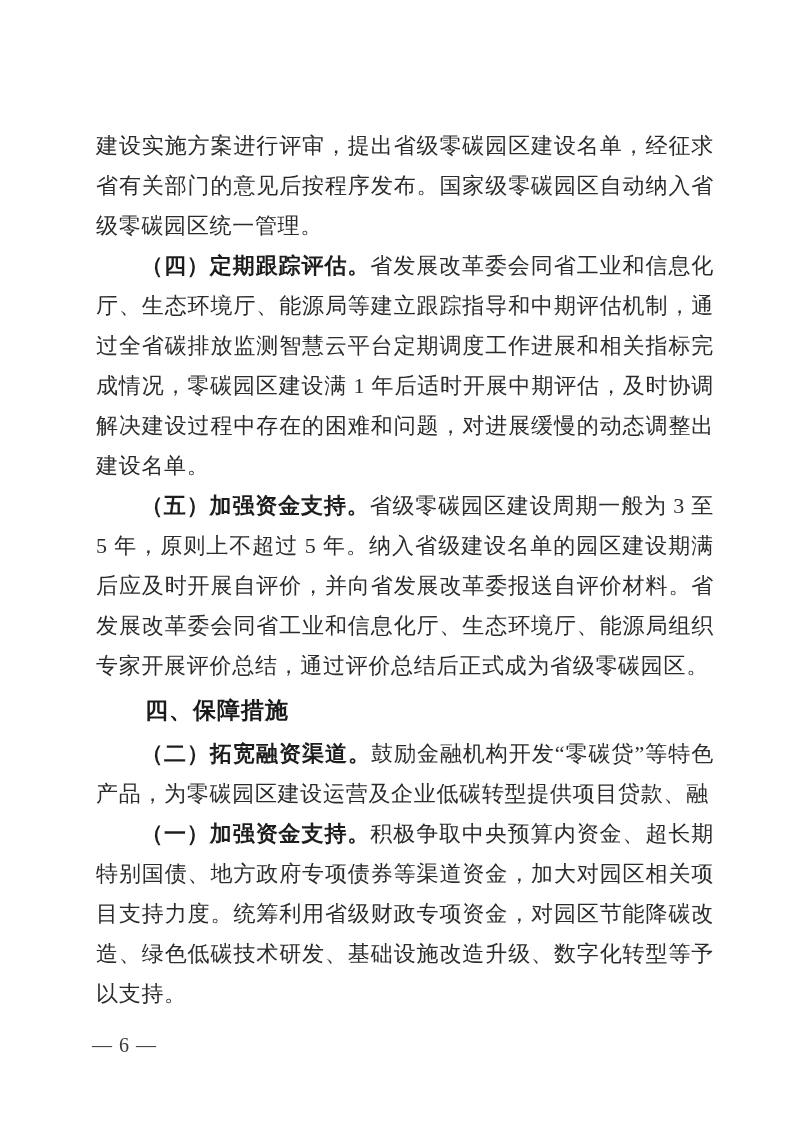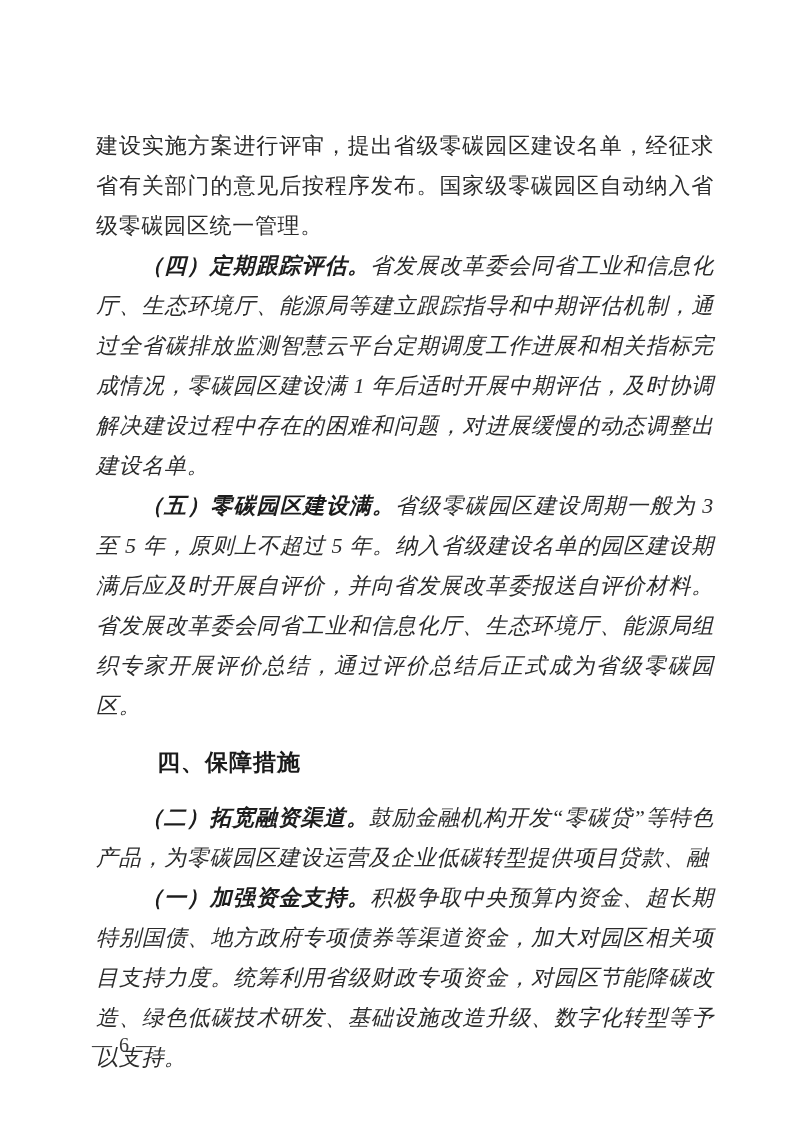--- a/index.html
+++ b/index.html
@@ -27,28 +27,27 @@
     font-size: 22px;
     line-height: 40px;
     letter-spacing: 0.7px;
     text-align: justify;
     text-justify: inter-ideograph;
     color: #2b2b2b;
     font-weight: 400;
   }
   .para.indent {
     text-indent: 45px;
-    font-style: italic;
   }
   .lead {
     font-weight: 700;
     color: #1d1d1d;
   }
   .heading {
-    margin: 16px;
+    margin: 4px;
     font-size: 23px;
     line-height: 40px;
     letter-spacing: 1px;
     font-weight: 700;
     font-family: "Liberation Sans", "DejaVu Sans", sans-serif;
     color: #1a1a1a;
     text-indent: 45px;
   }
   .page-footer {
     position: absolute;
@@ -61,21 +60,21 @@
     font-family: "Liberation Serif", "DejaVu Serif", serif;
   }
 </style>
 </head>
 <body>
 
 <main class="page">
   <section class="doc-body">
       <p class="para"><span>建设实施方案进行评审，提出省级零碳园区建设名单，经征求省有关部门的意见后按程序发布。国家级零碳园区自动纳入省级零碳园区统一管理。</span></p>
       <p class="para indent"><strong class="lead">（四）定期跟踪评估。</strong><span>省发展改革委会同省工业和信息化厅、生态环境厅、能源局等建立跟踪指导和中期评估机制，通过全省碳排放监测智慧云平台定期调度工作进展和相关指标完成情况，零碳园区建设满 1 年后适时开展中期评估，及时协调解决建设过程中存在的困难和问题，对进展缓慢的动态调整出建设名单。</span></p>
-      <p class="para indent"><strong class="lead">（五）零碳园区建设满。</strong><span>省级零碳园区建设周期一般为 3 至 5 年，原则上不超过 5 年。纳入省级建设名单的园区建设期满后应及时开展自评价，并向省发展改革委报送自评价材料。省发展改革委会同省工业和信息化厅、生态环境厅、能源局组织专家开展评价总结，通过评价总结后正式成为省级零碳园区。</span></p>
+      <p class="para indent"><strong class="lead">（五）加强资金支持。</strong><span>省级零碳园区建设周期一般为 3 至 5 年，原则上不超过 5 年。纳入省级建设名单的园区建设期满后应及时开展自评价，并向省发展改革委报送自评价材料。省发展改革委会同省工业和信息化厅、生态环境厅、能源局组织专家开展评价总结，通过评价总结后正式成为省级零碳园区。</span></p>
       <h2 class="heading"><span>四、保障措施</span></h2>
       <p class="para indent"><strong class="lead">（二）拓宽融资渠道。</strong><span>鼓励金融机构开发“零碳贷”等特色产品，为零碳园区建设运营及企业低碳转型提供项目贷款、融</span></p>
       <p class="para indent"><strong class="lead">（一）加强资金支持。</strong><span>积极争取中央预算内资金、超长期特别国债、地方政府专项债券等渠道资金，加大对园区相关项目支持力度。统筹利用省级财政专项资金，对园区节能降碳改造、绿色低碳技术研发、基础设施改造升级、数字化转型等予以支持。</span></p>
     </section>
   <footer class="page-footer">
     <span>— 6 —</span>
   </footer>
 </main>
 
 </body></html>

